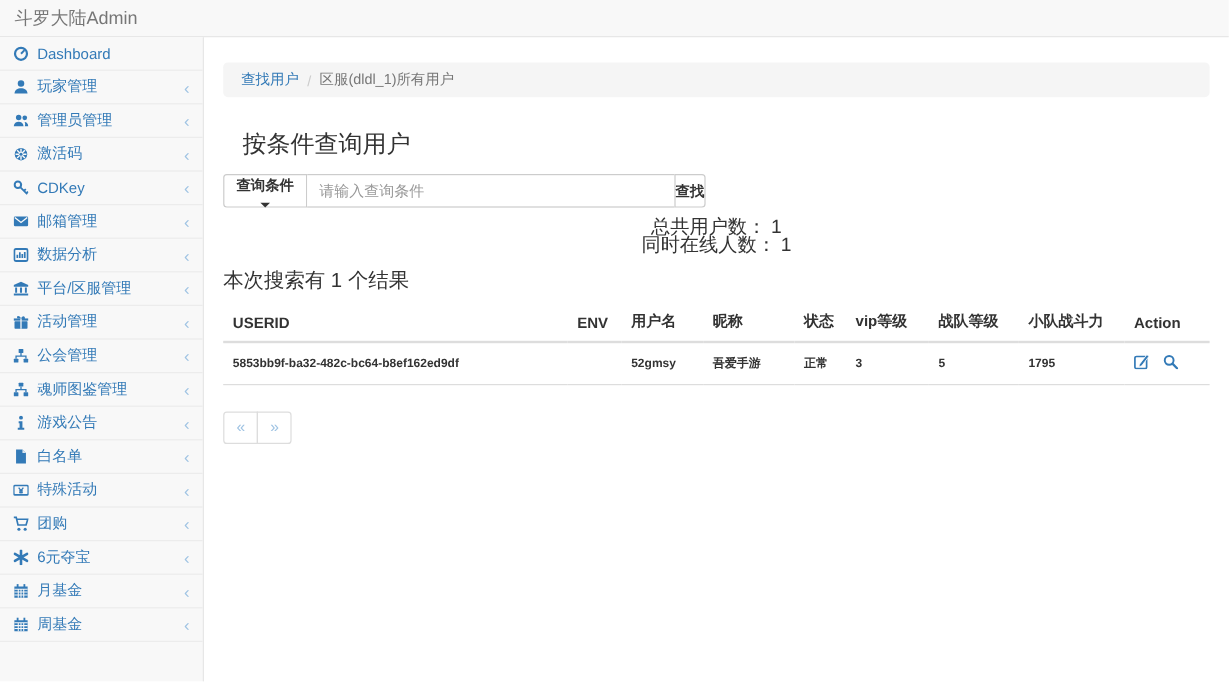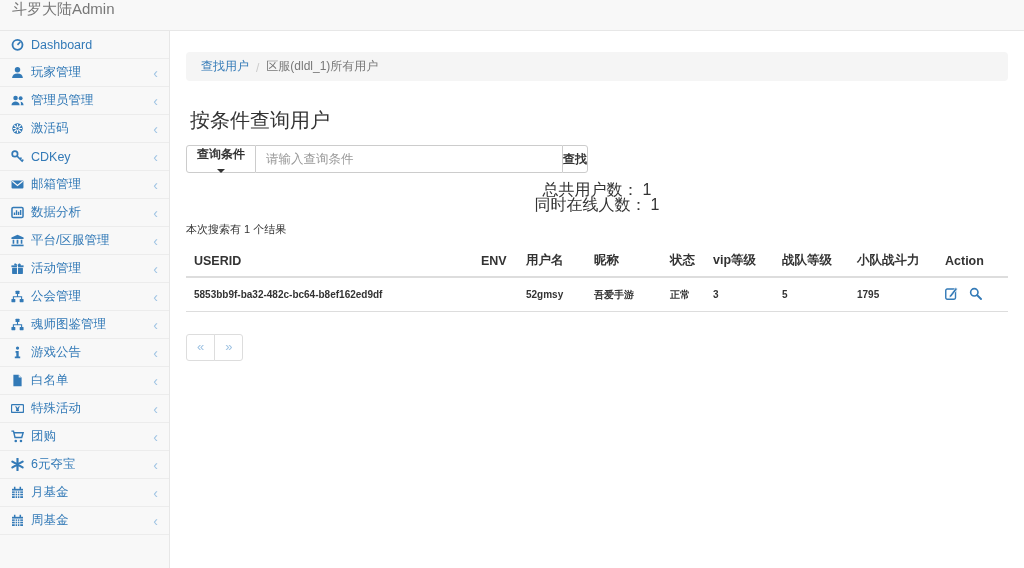--- a/index.html
+++ b/index.html
@@ -3,57 +3,57 @@
 <meta charset="utf-8">
 <style>
   * { box-sizing: border-box; }
   html,body { margin:0; padding:0; }
   body {
     width:1024px; height:568px; overflow:hidden;
     font-family:"Liberation Sans","DejaVu Sans",sans-serif;
     font-size:13px; color:#333; background:#fff;
   }
   .navbar { height:31px; background:#f8f8f8; border-bottom:1px solid #e7e7e7;
-    display:flex; padding:0 12px; }
+    display:flex; align-items:center; padding:0 12px; }
   .brand { color:#777; font-size:15px; }
 
   .layout { display:flex; height:537px; }
   .sidebar { flex:0 0 170px; width:170px; background:#f8f8f8;
     border-right:1px solid #e7e7e7; overflow:hidden; }
   .side-item { display:flex; align-items:center; gap:7px; height:28px;
     padding:0 11px; border-bottom:1px solid #ececec; color:#337ab7;
     font-size:12.5px; cursor:pointer; text-decoration:none; }
   .side-item svg { flex:0 0 13px; color:#337ab7; }
   .side-label { white-space:nowrap; overflow:hidden; }
   .chev { margin-left:auto; color:#9fc3e3; font-size:14px; line-height:1; }
 
   .content { flex:1; padding:21px 16px 0 16px; min-width:0; }
   .breadcrumb { background:#f5f5f5; border-radius:4px; padding:6px 15px;
     font-size:12px; color:#777; display:flex; align-items:flex-end; }
   .crumb-link { color:#337ab7; cursor:pointer; text-decoration:none; }
   .crumb-sep { color:#ccc; margin:0 7px; }
 
-  .page-title { font-size:20px; font-weight:500; margin:26px 4px 11px; }
+  .page-title { font-size:20px; font-weight:500; margin:26px 16px 11px; }
 
   .search-row { display:flex; width:402px; height:28px; }
   .btn { background:#fff; border:1px solid #ccc; font-weight:bold; font-size:12px;
     color:#333; display:flex; align-items:center; justify-content:center; cursor:pointer;
     font-family:inherit;flex-direction:column; }
   .dd-btn { border-radius:3px 0 0 3px; padding:0 10px; gap:6px; }
   .caret { width:0; height:0; border-left:4px solid transparent;
     border-right:4px solid transparent; border-top:4px solid #333; }
   .search-input { flex:1; border:1px solid #ccc; border-left:none; border-right:none;
     padding:0 10px; font-size:12.5px; color:#333; outline:none; font-family:inherit;
     min-width:0; border-radius:0; }
   .search-input::placeholder { color:#999; }
   .find-btn { border-radius:0 3px 3px 0; padding:0 0; }
 
   .stats { text-align:center; font-size:16px; line-height:15px; margin-top:9px; }
   .stat-val { margin-left:4px; }
-  .result-summary { font-size:11px; margin:10px 0 8px; }
+  .result-summary { font-size:17px; margin:10px 0 8px; }
 
   table { width:100%; border-collapse:collapse; table-layout:fixed; }
   th { text-align:left; font-size:12.5px; padding:7px 8px; border-bottom:2px solid #ddd; }
   td { font-size:10px; font-weight:bold; padding:9px 8px; border-bottom:1px solid #ddd;
     overflow:hidden; white-space:nowrap; }
   .action-link { color:#337ab7; margin-right:8px; cursor:pointer; text-decoration:none;
     display:inline-block; }
 
   .pager { display:inline-flex; margin-top:22px; }
   .pager a { border:1px solid #ddd; background:#fff; color:#9fc3e3; padding:4px 10px;

